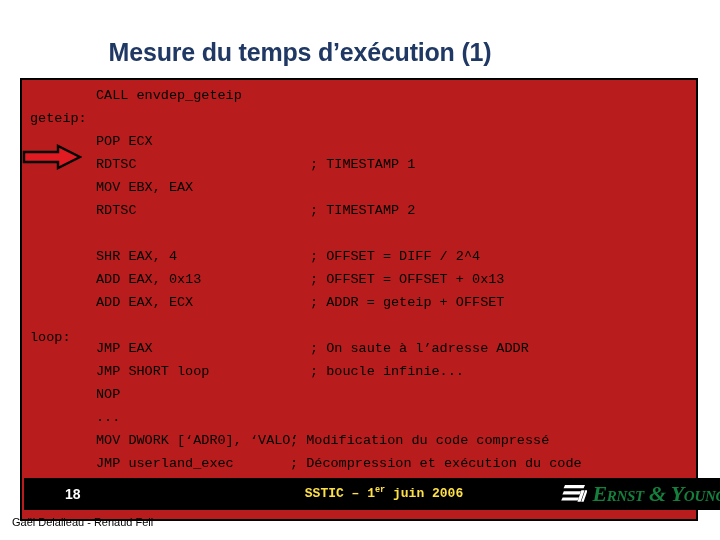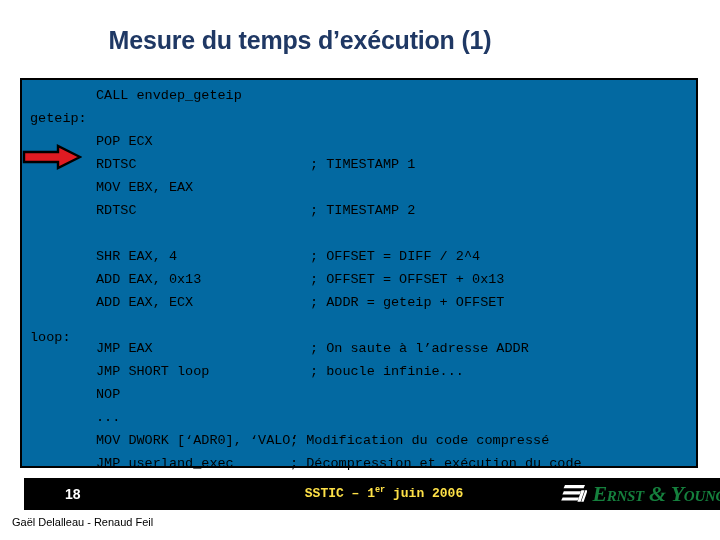--- a/index.html
+++ b/index.html
@@ -12,40 +12,40 @@
     height: 540px;
     position: relative;
     overflow: hidden;
     font-family: "Liberation Sans", sans-serif;
   }
 
   
   #slide-title {
     position: absolute;
     left: 0;
-    top: 26px;
+    top: 38px;
     width: 600px;
     text-align: center;
     font-family: "Liberation Sans", sans-serif;
     font-weight: bold;
     font-size: 25px;
     letter-spacing: -0.2px;
     color: #1f3864;
     white-space: nowrap;
   }
 
   
   #code-box {
     position: absolute;
     left: 20px;
     top: 78px;
     width: 678px;
-    height: 390px;
+    height: 443px;
     border: 2px solid #000000;
-    background: #0369a1;
+    background: #b91c1c;
     box-sizing: border-box;
   }
   #code-listing {
     position: absolute;
     left: 0;
     top: 0;
     width: 100%;
     height: 100%;
   }
   .code-line {

